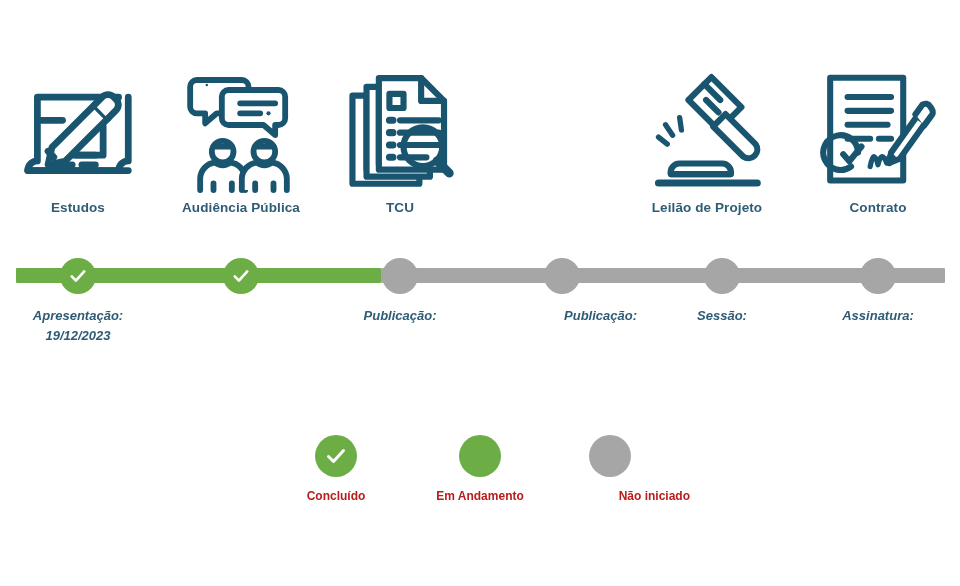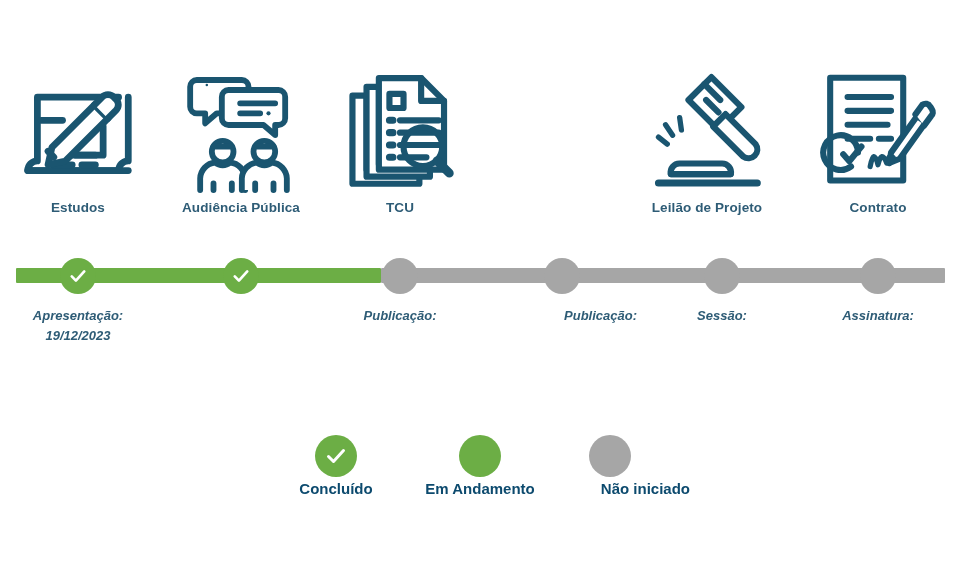--- a/index.html
+++ b/index.html
@@ -145,24 +145,24 @@
     justify-content: center;
   }
 
   .legend-dot.done     { background: #6CAE45; }
   .legend-dot.progress { background: #6CAE45; }
   .legend-dot.todo     { background: #A6A6A6; }
 
   .legend-dot .check { display: block; }
 
   .legend-label {
-    margin-top: 3px;
-    font-size: 15px;
+    margin-top: 12px;
+    font-size: 12px;
     font-weight: bold;
-    color: #0c4a6e;
+    color: #b91c1c;
     white-space: nowrap;
   }
 </style>
 </head>
 <body>
 
 <div id="stage">
 
   <div class="icon-row">
       <div class="stage-head" style="left: -12px;">

